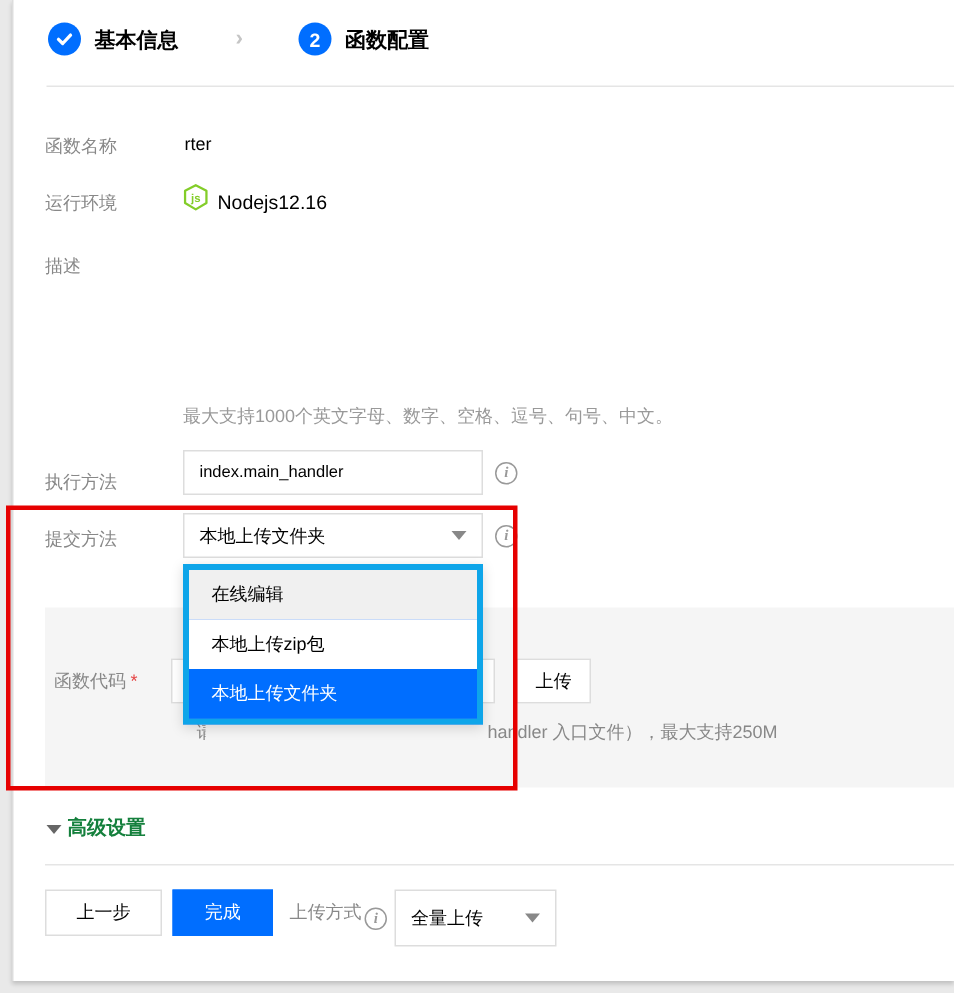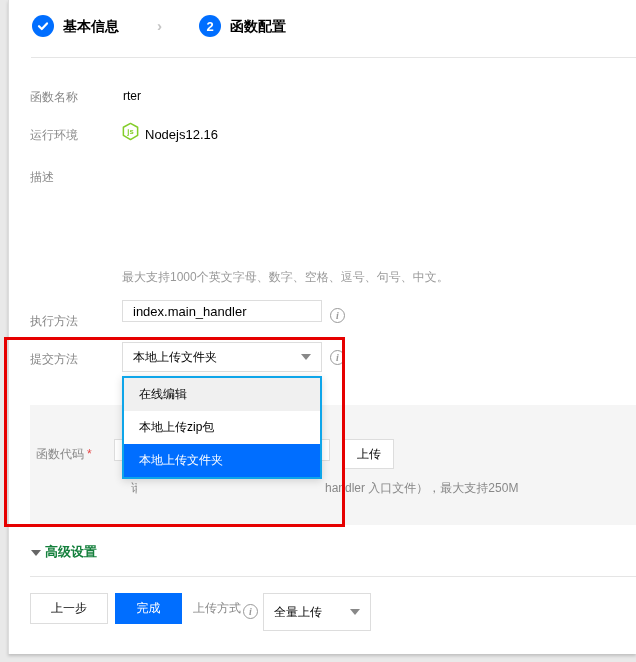--- a/index.html
+++ b/index.html
@@ -20,22 +20,22 @@
   .divider { position:absolute; height:1px; background:#e5e5e5; }
 
   .flabel { position:absolute; left:30px; font-size:12px; color:#888; }
   .fvalue { position:absolute; font-size:12px; color:#000; }
 
   .textarea { position:absolute; left:122px; top:162px; width:358px; height:96px; background:#fff;
               border:1px solid #ddd; font-size:12px; color:#000; padding:9px 10px; resize:none;
               font-family:"Liberation Sans","DejaVu Sans",sans-serif; }
   .hint { position:absolute; font-size:12px; color:#999; }
 
-  .tinput { position:absolute; height:22px; background:#fff; border:1px solid #ddd;
-            font-size:13px; color:#000; padding:0 10px;
+  .tinput { position:absolute; height:30px; background:#fff; border:1px solid #ddd;
+            font-size:11px; color:#000; padding:0 10px;
             font-family:"Liberation Sans","DejaVu Sans",sans-serif; }
   .select { position:absolute; height:30px; background:#fff; border:1px solid #ddd;
             font-size:12px; color:#000; display:flex; align-items:center; padding:0 10px; cursor:pointer; }
   .caret { width:0; height:0; border-left:5px solid transparent; border-right:5px solid transparent;
            border-top:6px solid #888; margin-left:auto; }
 
   .info-icon { position:absolute; width:15px; height:15px; border:1px solid #999; border-radius:50%;
                color:#999; font-size:10px; line-height:13px; text-align:center;
                font-family:"Liberation Serif","DejaVu Serif",serif; font-style:italic; font-weight:bold; }
   .info-inline { display:inline-block; position:static; vertical-align:-3px; margin-left:2px; }
@@ -45,21 +45,21 @@
   .btn { position:absolute; background:#fff; border:1px solid #ddd; font-size:12px; color:#000;
          display:flex; align-items:center; justify-content:center; cursor:pointer;
          font-family:"Liberation Sans","DejaVu Sans",sans-serif; }
   .btn-primary { background:#006eff; border:1px solid #006eff; color:#fff; }
 
   .tip-frag { position:absolute; left:131px; top:480px; width:6px; height:15px; overflow:hidden;
               font-size:12px; color:#888; white-space:nowrap; }
 
   
   .menu { position:absolute; left:122px; top:376px; width:200px; background:#3b82f6;
-          border:2px solid #0ea5e9; box-shadow:0 2px 8px rgba(0,0,0,.15); z-index:30; }
+          border:4px solid #0ea5e9; box-shadow:0 2px 8px rgba(0,0,0,.15); z-index:30; }
   .menu-item { height:33px; display:flex; align-items:center; padding:0 15px; font-size:12px;
                color:#000; cursor:pointer; background:#fff; }
   .menu-item.hovered { background:#f0f0f0; }
   .menu-item.selected { background:#006eff; color:#fff; }
 
   
   .annotation { position:absolute; left:4px; top:337px; width:341px; height:190px;
                 border:3px solid #e60000; z-index:60; pointer-events:none; }
 
   

